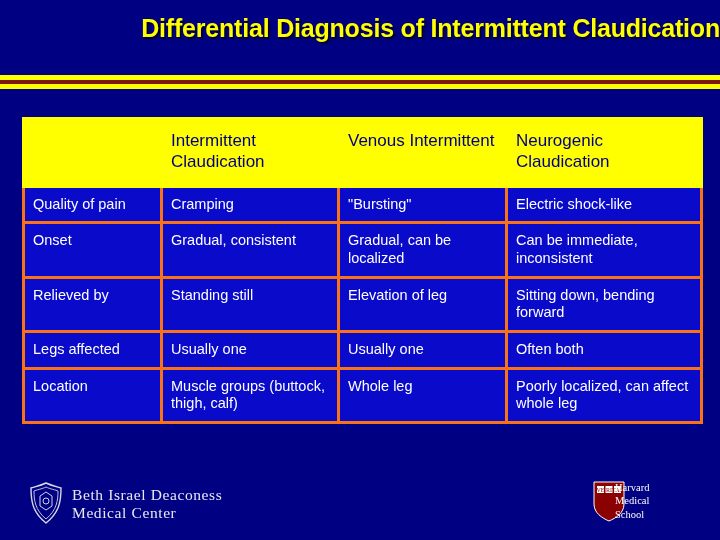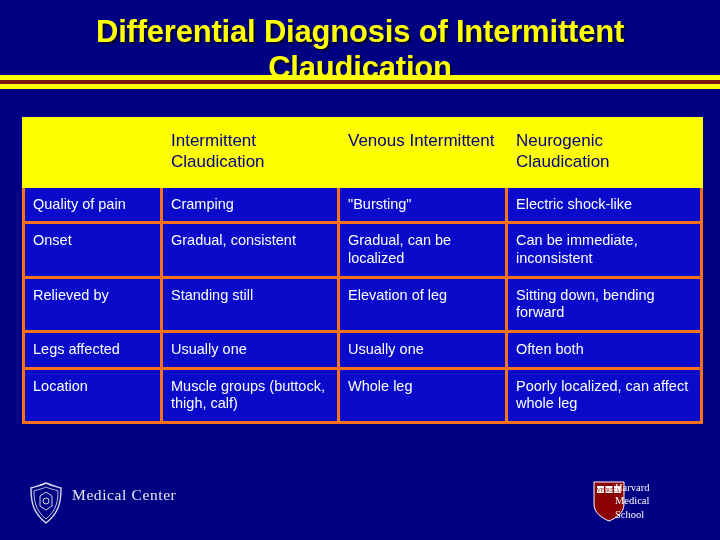--- a/index.html
+++ b/index.html
@@ -20,23 +20,23 @@
     top: 0; left: 0;
     width: 720px;
     height: 540px;
     background: #000082;
   }
   .title {
     position: absolute;
     top: 14px;
     left: 0;
     width: 720px;
-    text-align: center;
+    text-align: right;
     color: #FFFF00;
-    font-size: 31px;
+    font-size: 25px;
     font-weight: bold;
     letter-spacing: -0.2px;
     text-shadow: 2px 2px 2px rgba(0,0,0,0.65);
     font-family: "Liberation Sans", sans-serif;
   }
   .rule-wrap {
     position: absolute;
     top: 75px;
     left: 0;
     width: 720px;
@@ -212,20 +212,21 @@
   </table>
 
   <div class="logo-bidmc">
     <svg class="shield" viewBox="0 0 36 42">
       <path d="M18 1 C12 4, 5 5, 3 6 C3 18, 4 30, 18 41 C32 30, 33 18, 33 6 C31 5, 24 4, 18 1 Z" fill="none" stroke="#D8D8E8" stroke-width="1.4"></path>
       <path d="M18 5 C14 7, 8 8, 6 9 C6 18, 7 28, 18 37 C29 28, 30 18, 30 9 C28 8, 22 7, 18 5 Z" fill="none" stroke="#BFC3DA" stroke-width="1"></path>
       <path d="M12 14 L18 10 L24 14 L24 24 L18 28 L12 24 Z" fill="none" stroke="#CFD3E6" stroke-width="1"></path>
       <circle cx="18" cy="19" r="3" fill="none" stroke="#CFD3E6" stroke-width="1"></circle>
     </svg>
     <div class="txt">
+      <div class="l1">Beth Israel Deaconess</div>
       <div class="l2">Medical Center</div>
     </div>
   </div>
 
   <div class="logo-hms">
     <svg class="crest" viewBox="0 0 34 42">
       <path d="M2 2 L32 2 L32 24 C32 33, 24 38, 17 41 C10 38, 2 33, 2 24 Z" fill="#8B0000" stroke="#FFFFFF" stroke-width="1"></path>
       <rect x="5" y="6" width="7" height="7" fill="#FFFFFF"></rect>
       <rect x="13.5" y="6" width="7" height="7" fill="#FFFFFF"></rect>
       <rect x="22" y="6" width="7" height="7" fill="#FFFFFF"></rect>

